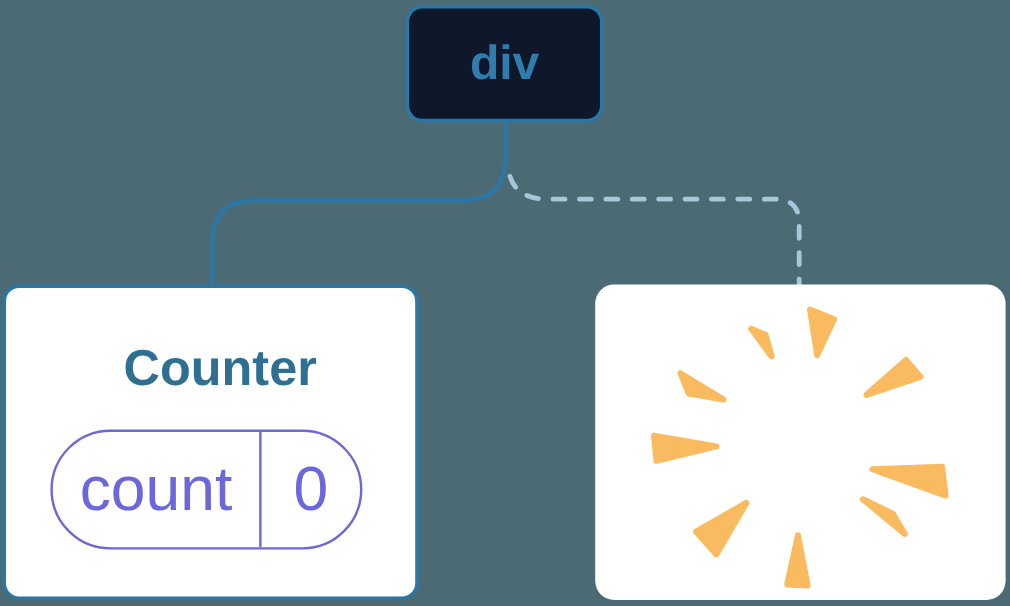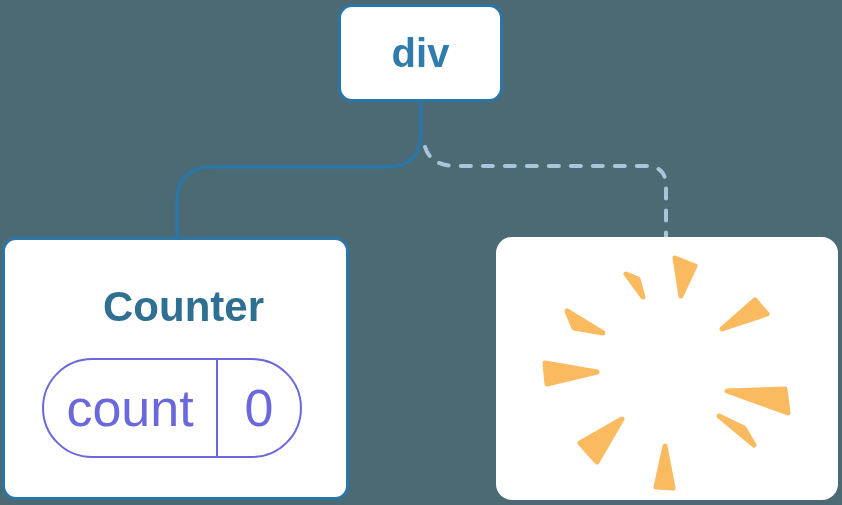--- a/index.html
+++ b/index.html
@@ -17,21 +17,21 @@
     position: absolute;
     left: 0; top: 0;
     width: 842px; height: 505px;
   }
 
   .node-root {
     position: absolute;
     left: 338px; top: 4px;
     width: 165px; height: 98px;
     box-sizing: border-box;
-    background: #ffffff;
+    background: #0f172a;
     border: 3px solid #2c76a5;
     border-radius: 14px;
     display: flex;
     align-items: center;
     justify-content: center;
   }
   .node-root .label {
     font-size: 40px;
     font-weight: 600;
     color: #307cad;

